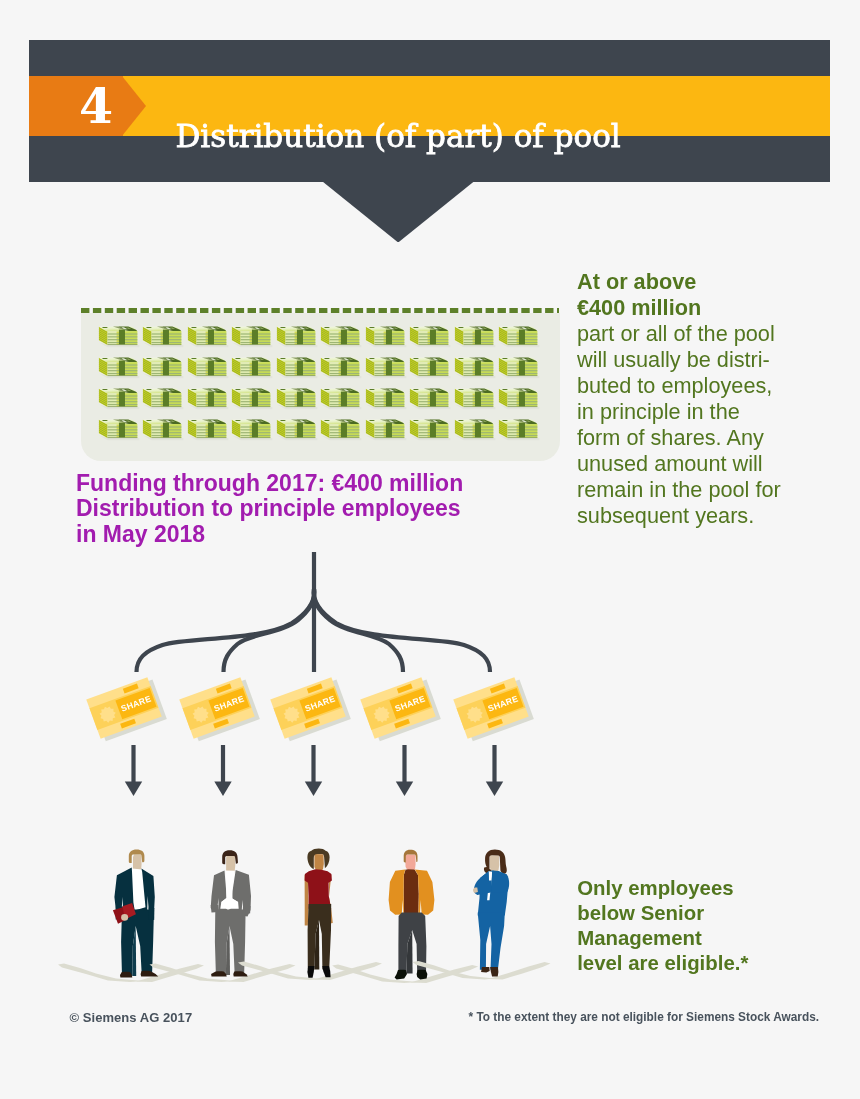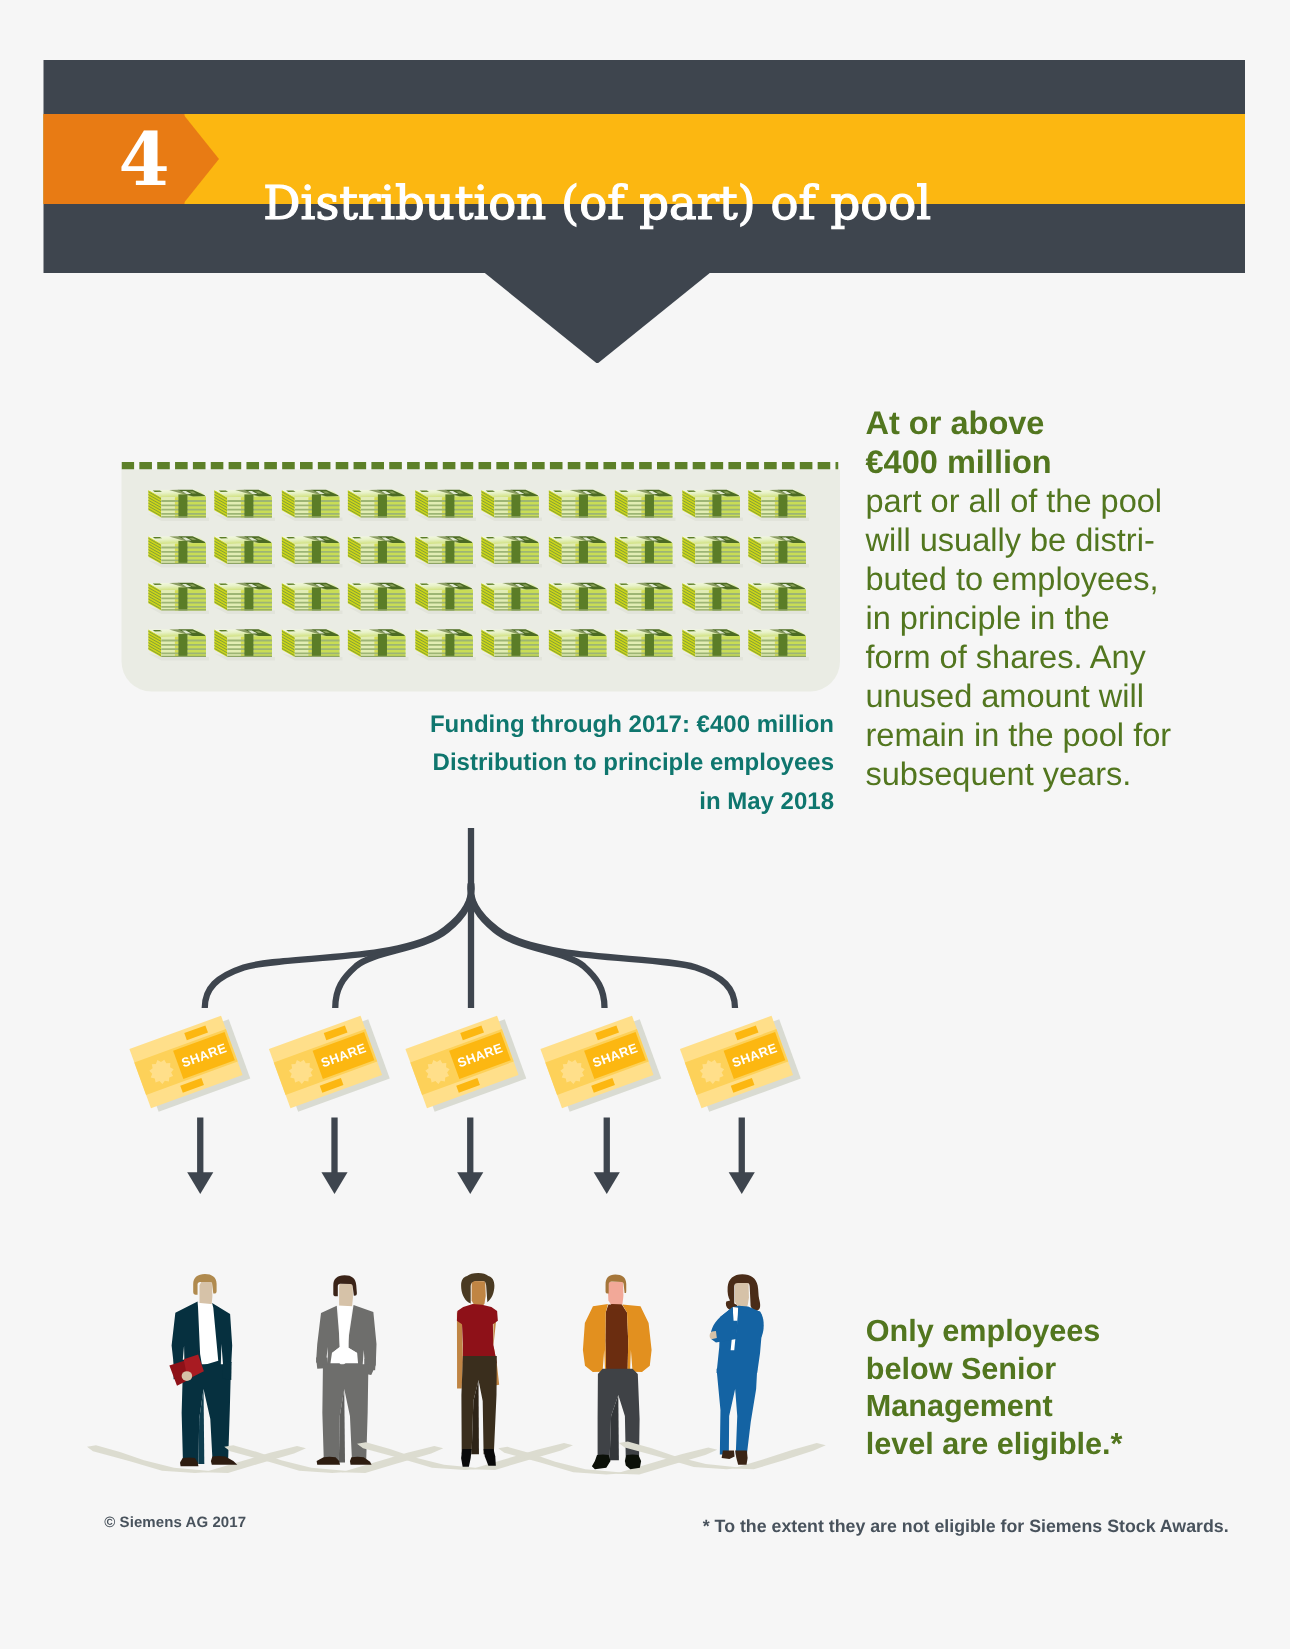--- a/index.html
+++ b/index.html
@@ -21,31 +21,31 @@
   .chev{position:absolute;left:322.8px;top:181.7px;width:150.8px;height:60.8px;background:#3e454e;
     clip-path:polygon(0 0,100% 0,50% 100%);}
 
   
   .money-panel{position:absolute;left:81px;top:313px;width:479px;height:148px;background:#eaece4;
     border-bottom-left-radius:20px;border-bottom-right-radius:20px;}
   .dash{position:absolute;left:81px;top:307.8px;width:478px;height:5.4px;}
   .money-grid{position:absolute;left:81px;top:313px;width:479px;height:148px;}
   .bundle{position:absolute;width:42px;height:24px;}
 
-  .caption{position:absolute;left:76px;top:470.5px;width:480px;text-align:right;color:#0f766e;
-    font-weight:bold;font-size:16px;line-height:25.6px;}
+  .caption{position:absolute;left:76px;top:470.5px;width:480px;text-align:left;color:#a21caf;
+    font-weight:bold;font-size:23px;line-height:25.6px;}
 
   
   .rt{position:absolute;left:577px;top:268.5px;width:300px;color:#52761f;font-size:21.7px;line-height:26.1px;letter-spacing:0.0px;}
   .rt .b{font-weight:bold;}
   .rt2{position:absolute;left:577.2px;top:876.4px;width:300px;color:#52761f;font-size:20.4px;line-height:24.85px;font-weight:bold;}
   .certs{position:absolute;left:0;top:0;width:860px;height:1099px;pointer-events:none;}
 
   
-  .foot-left{position:absolute;left:69.5px;top:1010px;color:#48525c;font-size:10px;font-weight:bold;letter-spacing:0.05px;}
+  .foot-left{position:absolute;left:69.5px;top:1010px;color:#48525c;font-size:13px;font-weight:bold;letter-spacing:0.05px;}
   .foot-right{position:absolute;left:468.5px;top:1010px;color:#48525c;font-size:11.85px;font-weight:bold;}
 </style>
 </head>
 <body>
 
 <div class="page">
 
   <div class="header"></div>
   <div class="header-yellow"></div>
   <div class="badge">

